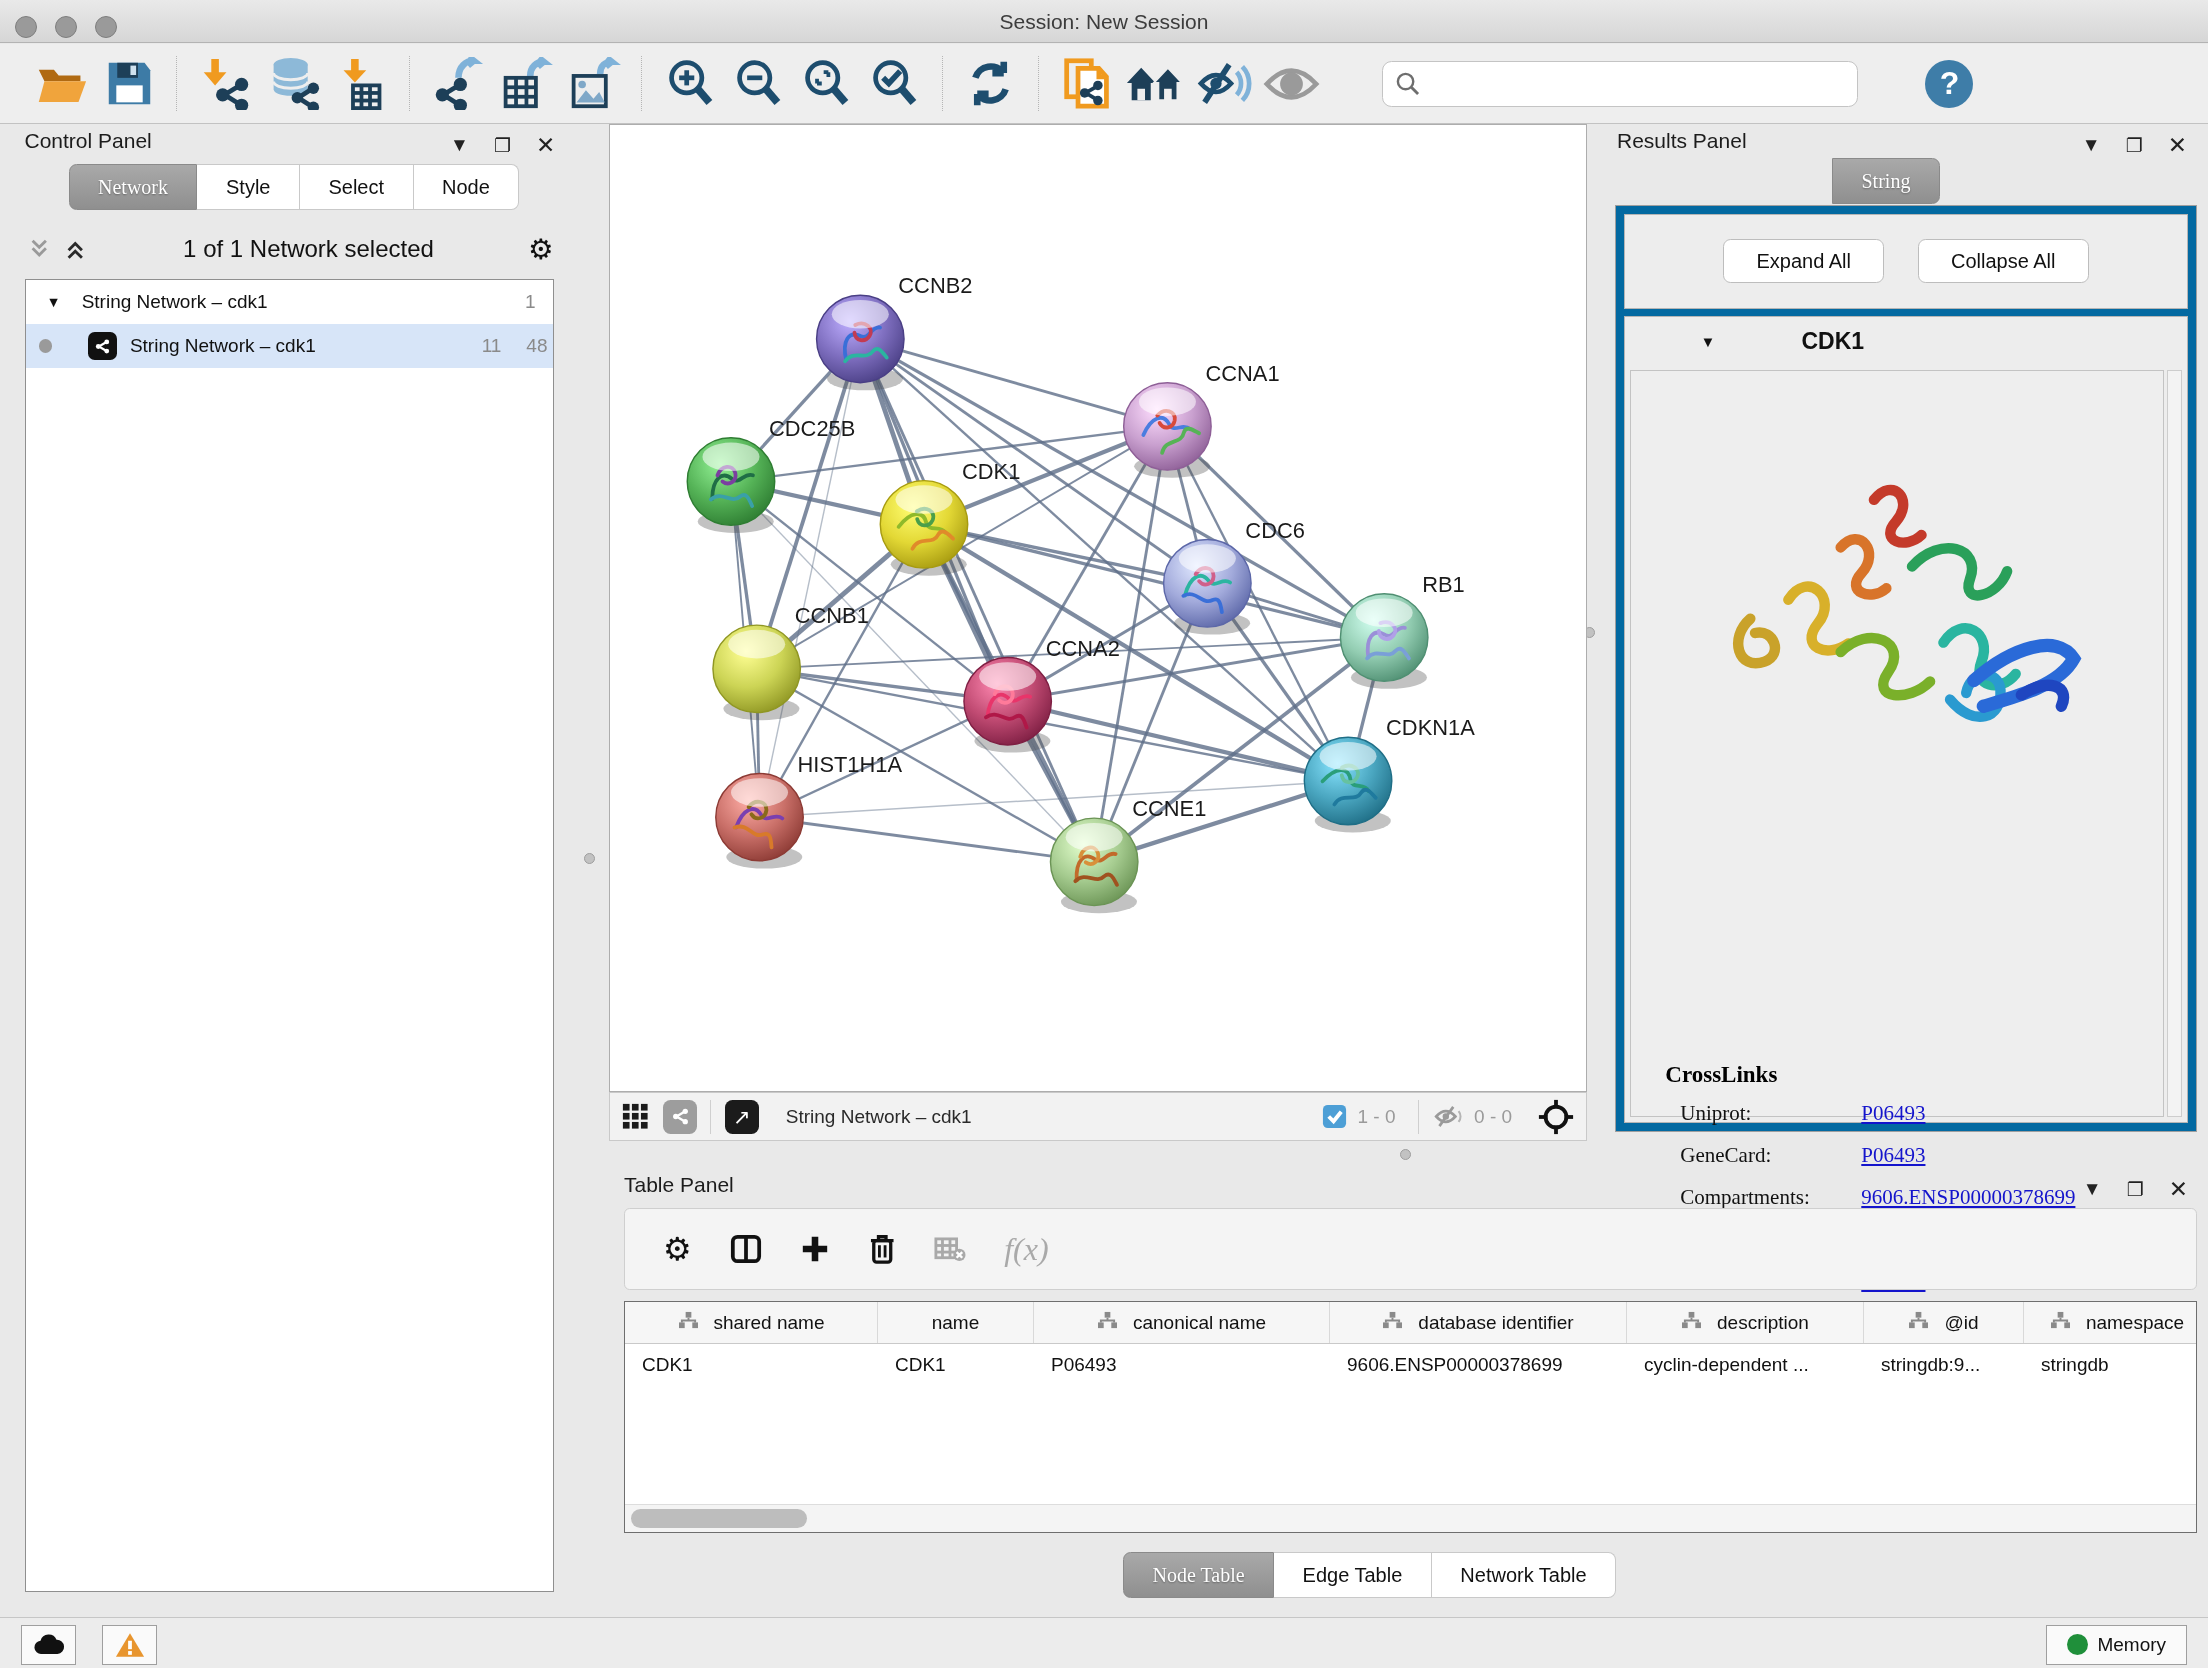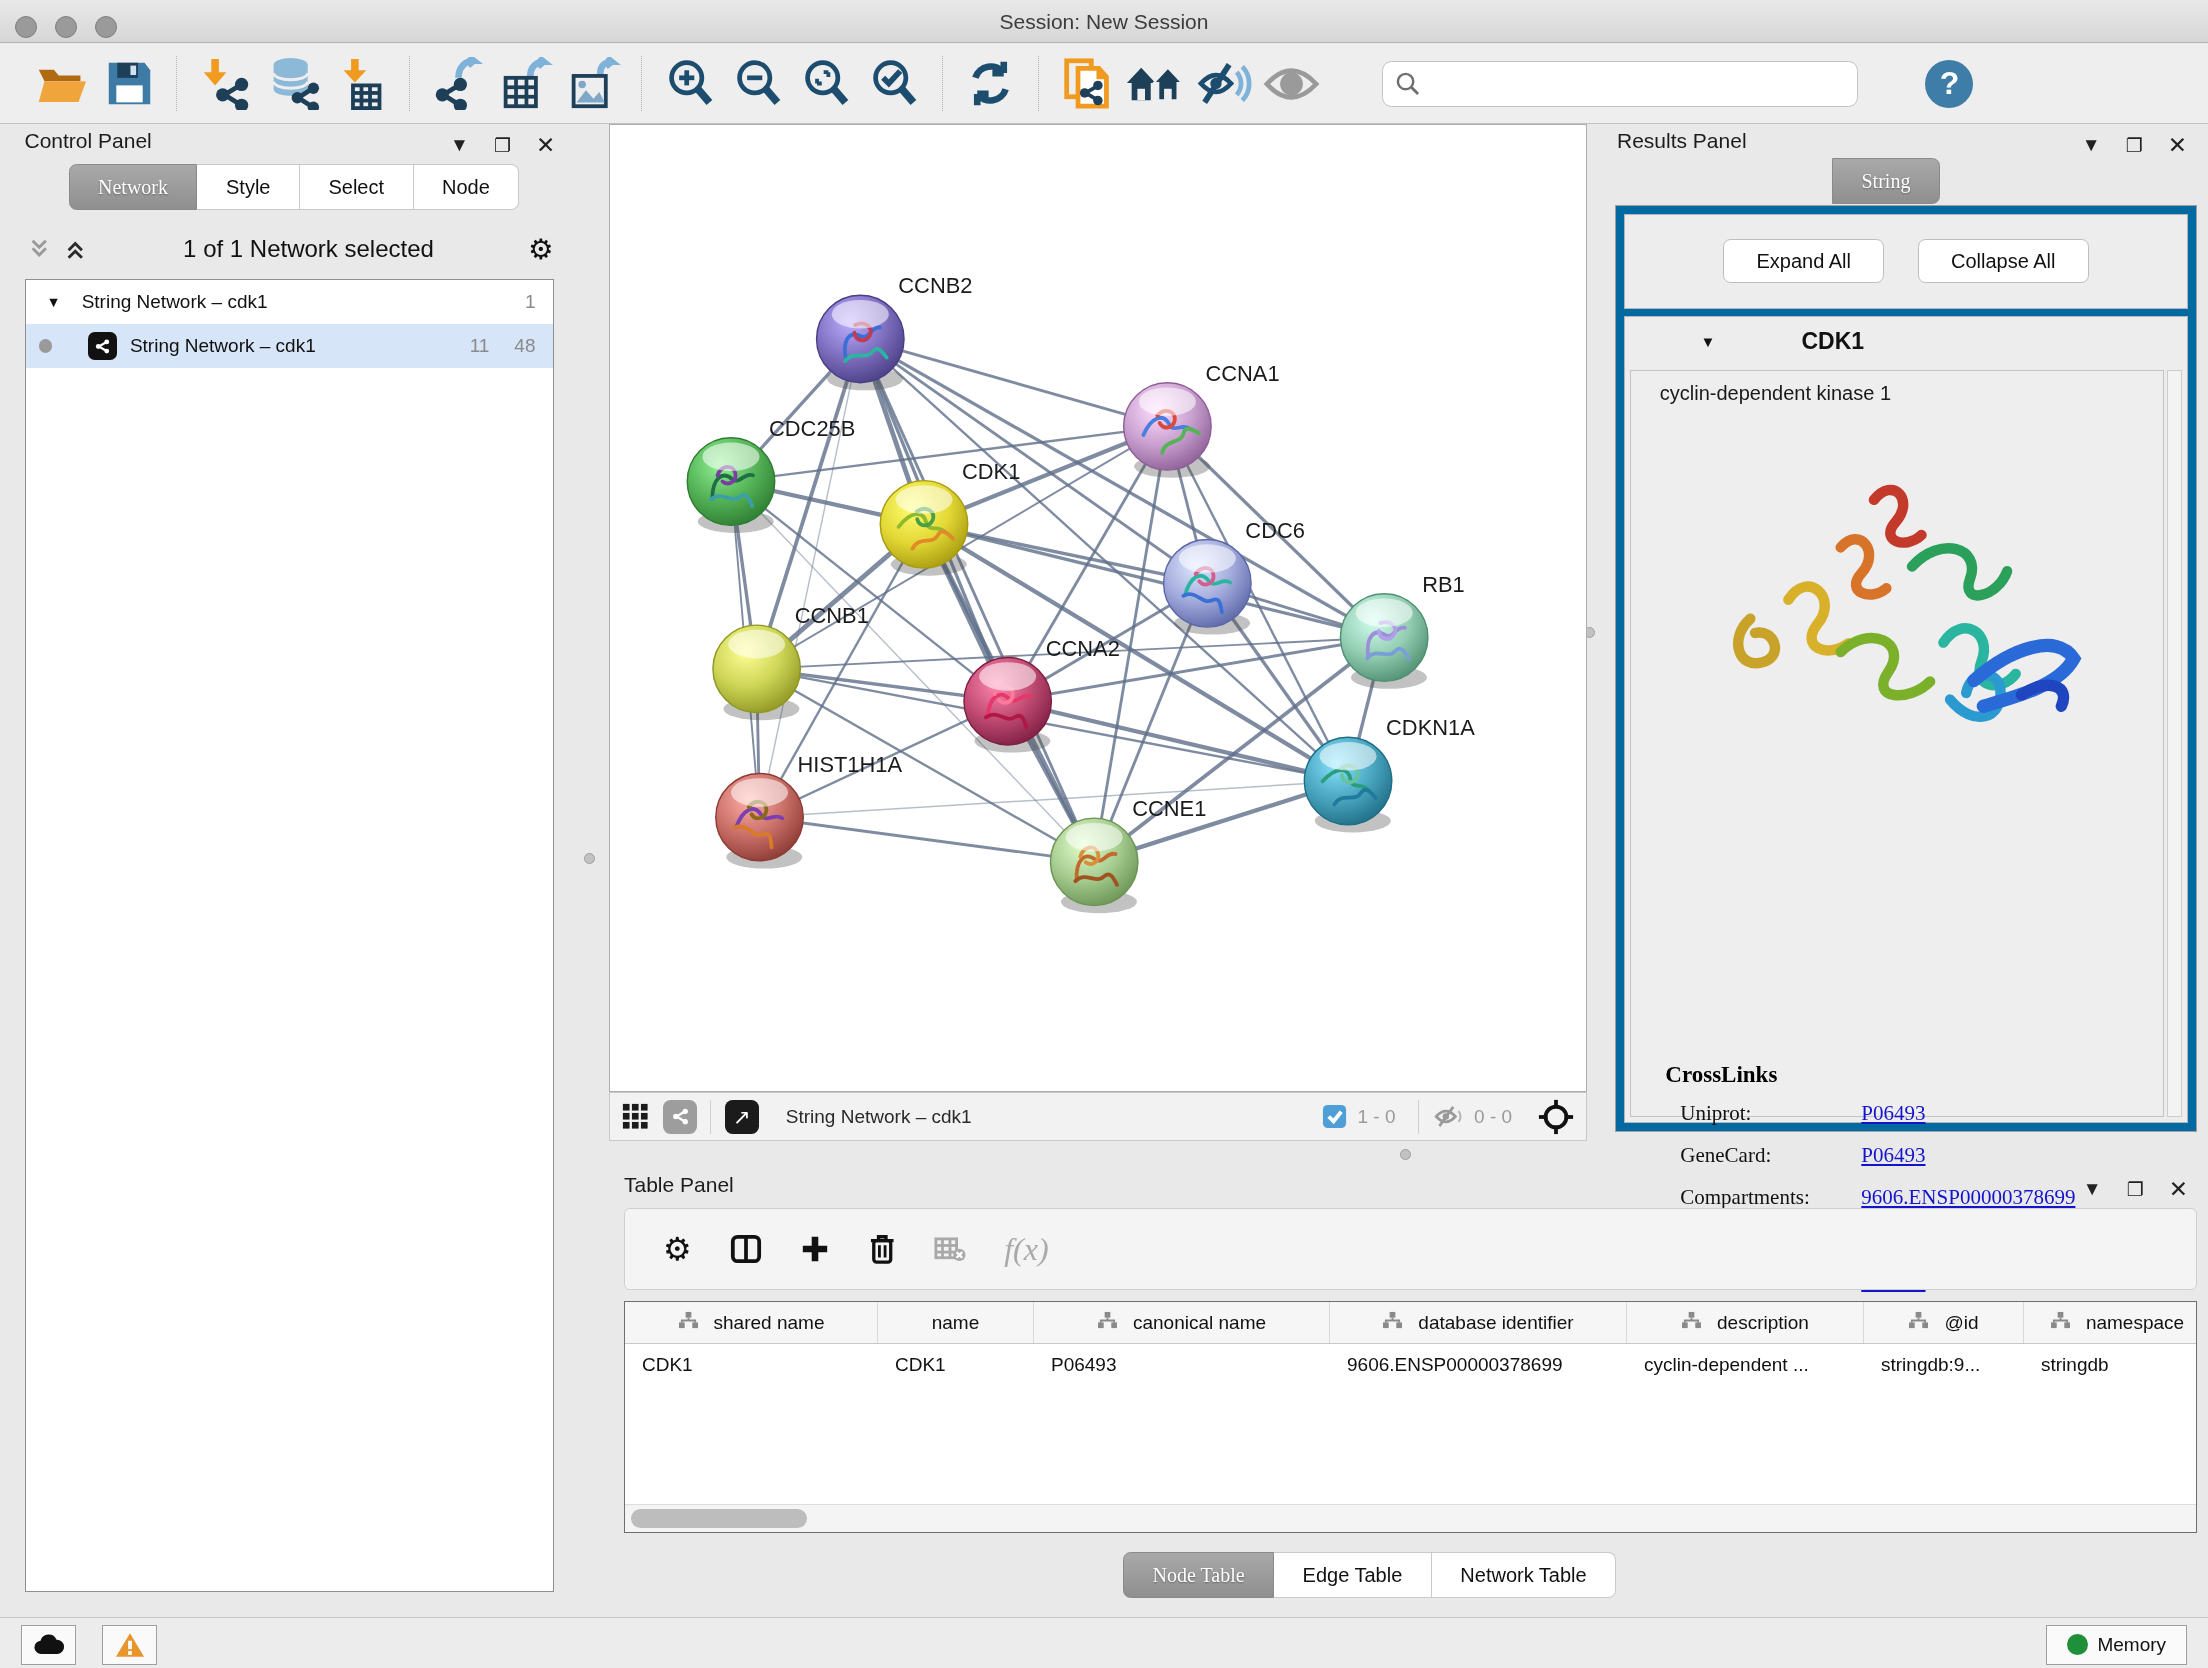--- a/index.html
+++ b/index.html
@@ -311,21 +311,21 @@
               <line x1="7" y1="12" x2="17" y2="6"></line>
               <line x1="7" y1="12" x2="17" y2="18"></line>
             </g>
             <circle cx="6" cy="12" r="3.4" fill="#fff"></circle>
             <circle cx="18" cy="5.5" r="3.4" fill="#fff"></circle>
             <circle cx="18" cy="18.5" r="3.4" fill="#fff"></circle>
           </svg>
       </span>
       <span style="margin-left:13.3px; flex:1">String Network – cdk1</span>
       <span class="cnt" style="margin-right:25px">11</span>
-      <span class="cnt" style="margin-right:17px">48</span>
+      <span class="cnt" style="margin-right:5px">48</span>
     </div>
   </div>
 </div>
 
 <div class="split-dot abs" style="left:584px; top:853px"></div>
 <div class="split-dot abs" style="left:1584px; top:627px"></div>
 <div class="split-dot abs" style="left:1400px; top:1149px"></div>
 
 <div id="network-panel" class="abs">
   <svg id="net-svg" width="976" height="966" viewBox="0 0 1026 1016">
@@ -600,21 +600,20 @@
     <div id="rp-actions">
       <button class="rp-btn">Expand All</button>
       <button class="rp-btn">Collapse All</button>
     </div>
     <div id="rp-entry">
       <div id="rp-entry-header">
         <span style="margin-left:76px; font-size:15px">▼</span>
         <span style="margin-left:86px">CDK1</span>
       </div>
       <div id="rp-card">
-        <div id="rp-desc">cyclin-dependent kinase 1</div>
         <svg width="409" height="314" viewBox="0 0 430 330" style="position:absolute; left:67px; top:86px">
           <g fill="none" stroke-linecap="round" stroke-width="11">
             <path d="M185 45 C205 20 228 45 208 68 C190 88 218 98 235 82" stroke="#c43a2a"></path>
             <path d="M150 95 C170 72 192 100 172 122 C154 142 182 152 198 138" stroke="#d8742a"></path>
             <path d="M95 150 C115 118 148 148 126 175 C106 200 136 212 158 196" stroke="#d8b02a"></path>
             <path d="M55 170 C32 190 42 225 70 215 C90 208 80 180 60 185" stroke="#c9a22a"></path>
             <path d="M150 205 C180 175 222 195 200 226 C180 255 222 258 244 236" stroke="#7ab02a"></path>
             <path d="M225 115 C255 82 298 95 286 128 C276 156 315 148 325 120" stroke="#2aa05a"></path>
             <path d="M258 195 C278 165 310 185 298 215 C288 242 318 248 334 228" stroke="#2ab5a0"></path>
             <path d="M265 255 C290 285 320 275 318 245 C316 222 286 225 282 248" stroke="#2a9ad0"></path>

